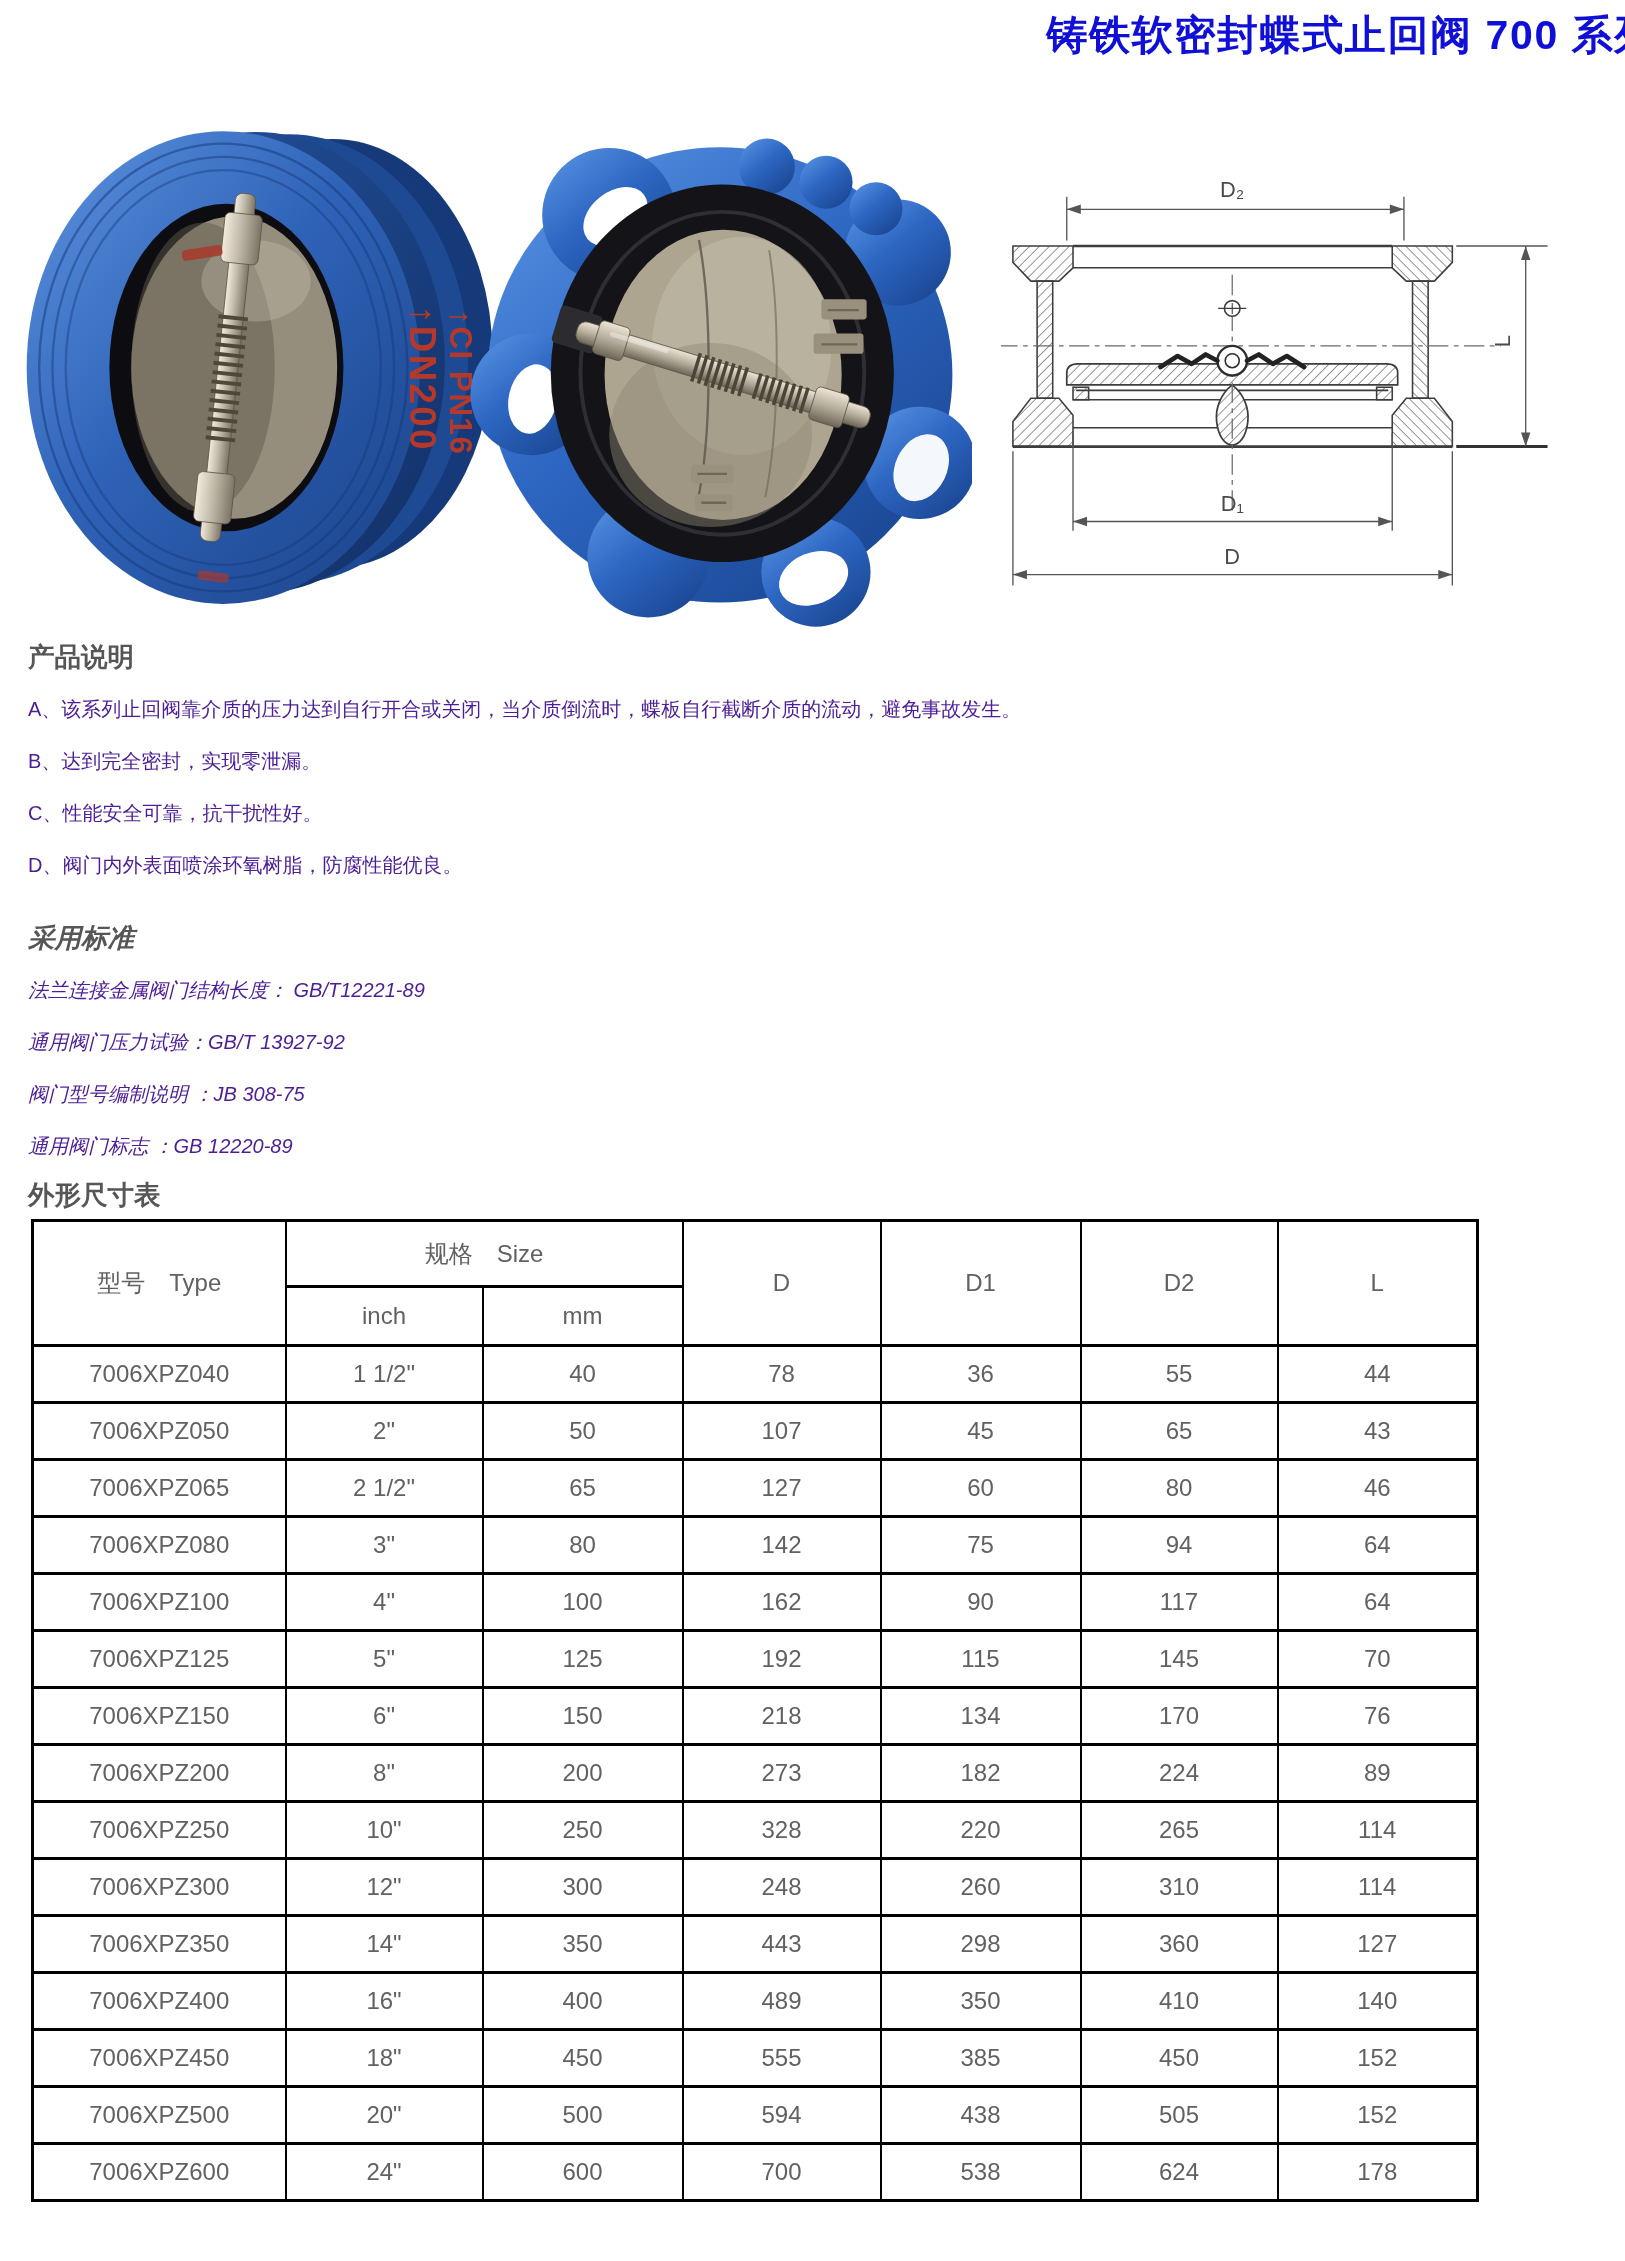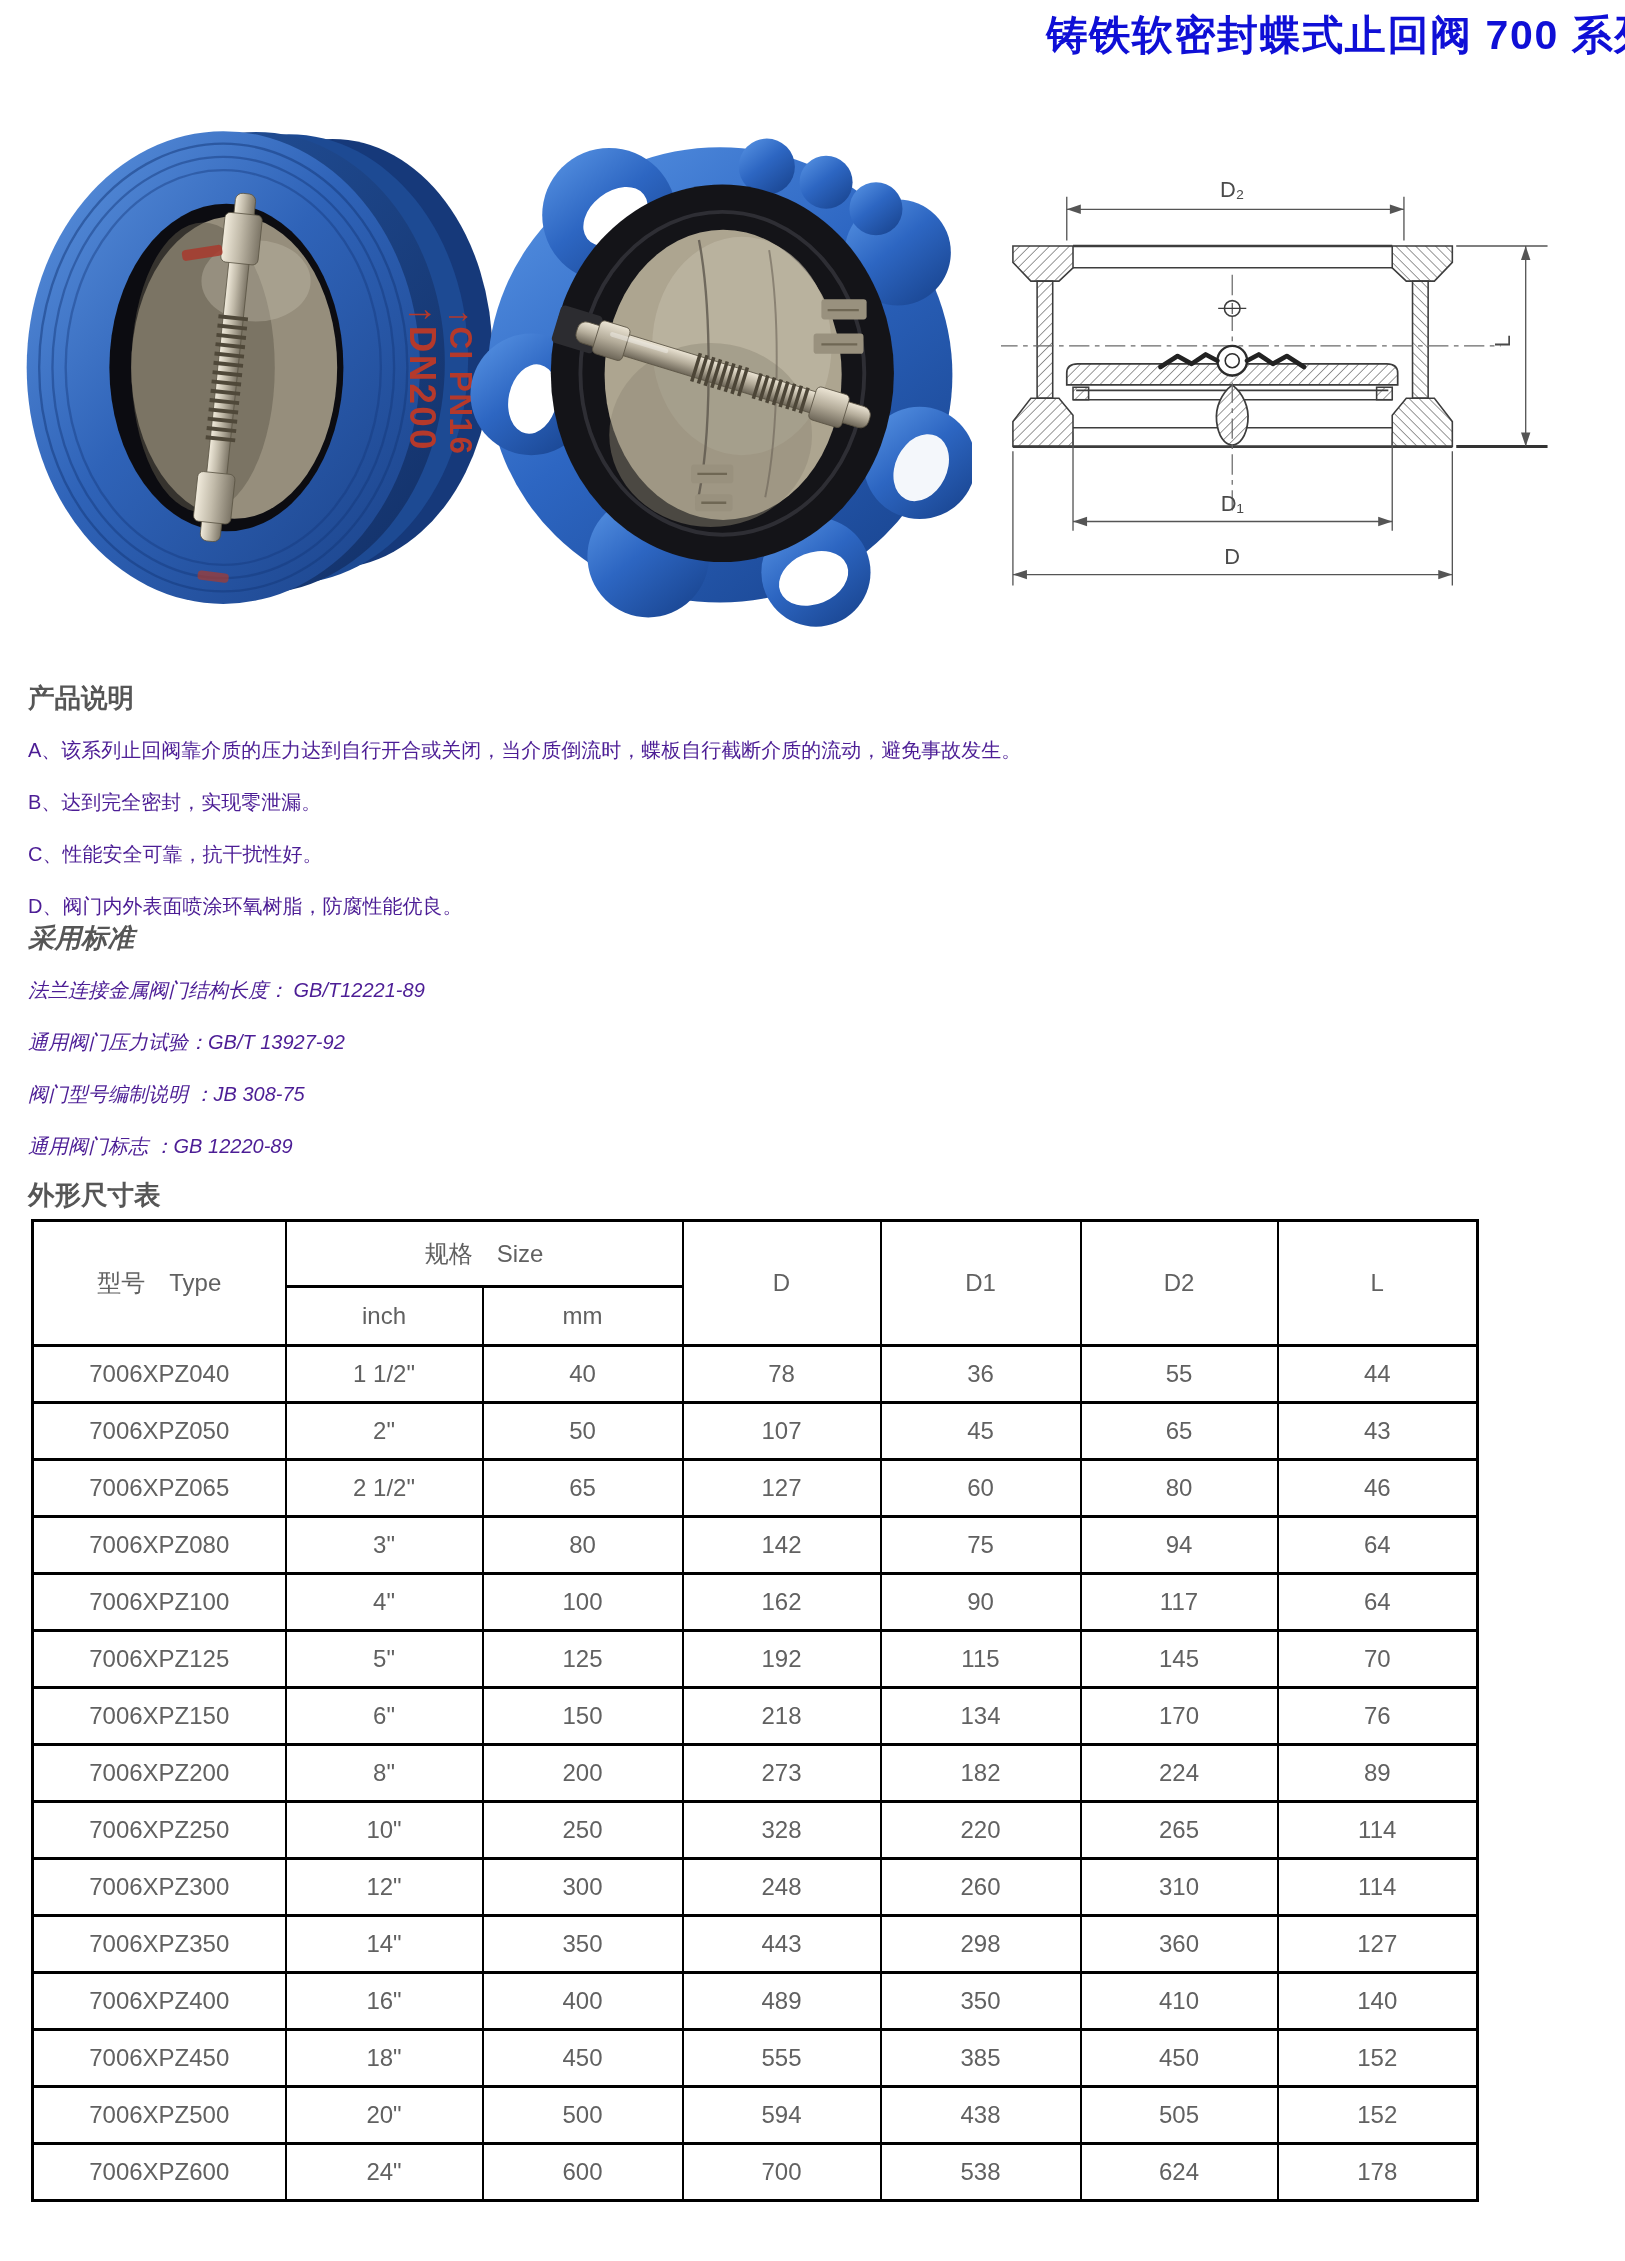--- a/index.html
+++ b/index.html
@@ -12,21 +12,21 @@
     position:absolute; top:8px; left:0; width:100%; text-align:right;
     font-size:41px; font-weight:bold; color:#0f0fd6; letter-spacing:1.6px;margin-left:31px;
   }
   figure { position:absolute; }
   .fig-a { left:22px;  top:121px; width:479px; height:511px; }
   .fig-b { left:461px; top:137px; width:511px; height:503px; }
   .fig-c { left:1001px;top:125px; width:617px; height:480px; }
   figure svg { width:100%; height:100%; display:block; }
 
   .text-block { position:absolute; left:28px; width:1569px; }
-  .tb-desc { top:672px; }
+  .tb-desc { top:631px; }
   .tb-std  { top:912px;font-style:italic; }
   .tb-tabletitle { top:1169px; }
   .sec-heading { font-size:26.5px; font-weight:bold; color:#565656; line-height:52px; }
   .body-line   { font-size:20px; font-weight:normal; color:#4c1d95; line-height:52px; }
 
   table.dim {
     position:absolute; left:31px; top:1219px; width:1446px;
     border-collapse:collapse; table-layout:fixed; background:#fff;
     font-size:24px; color:#616161; text-align:center;
   }

